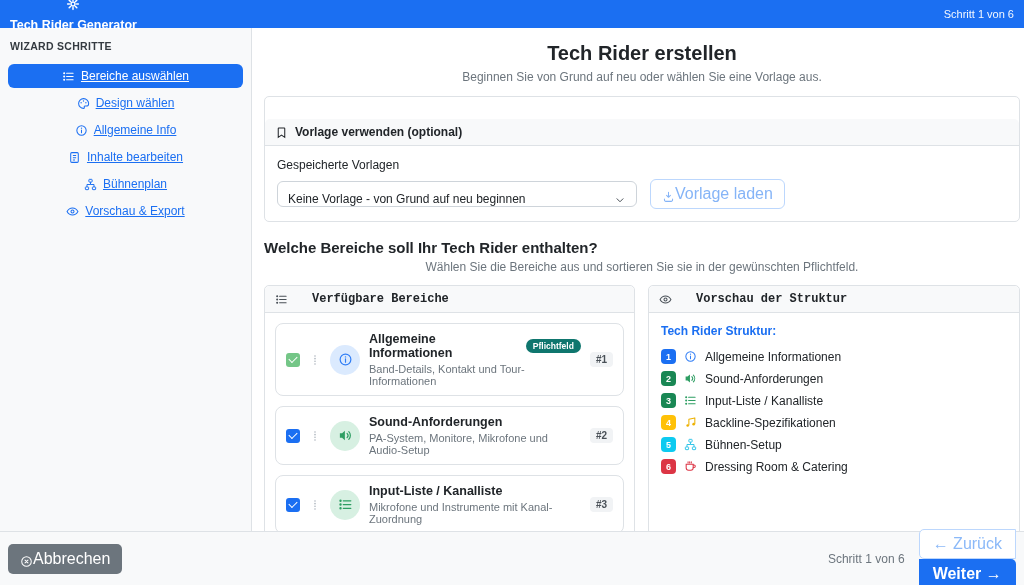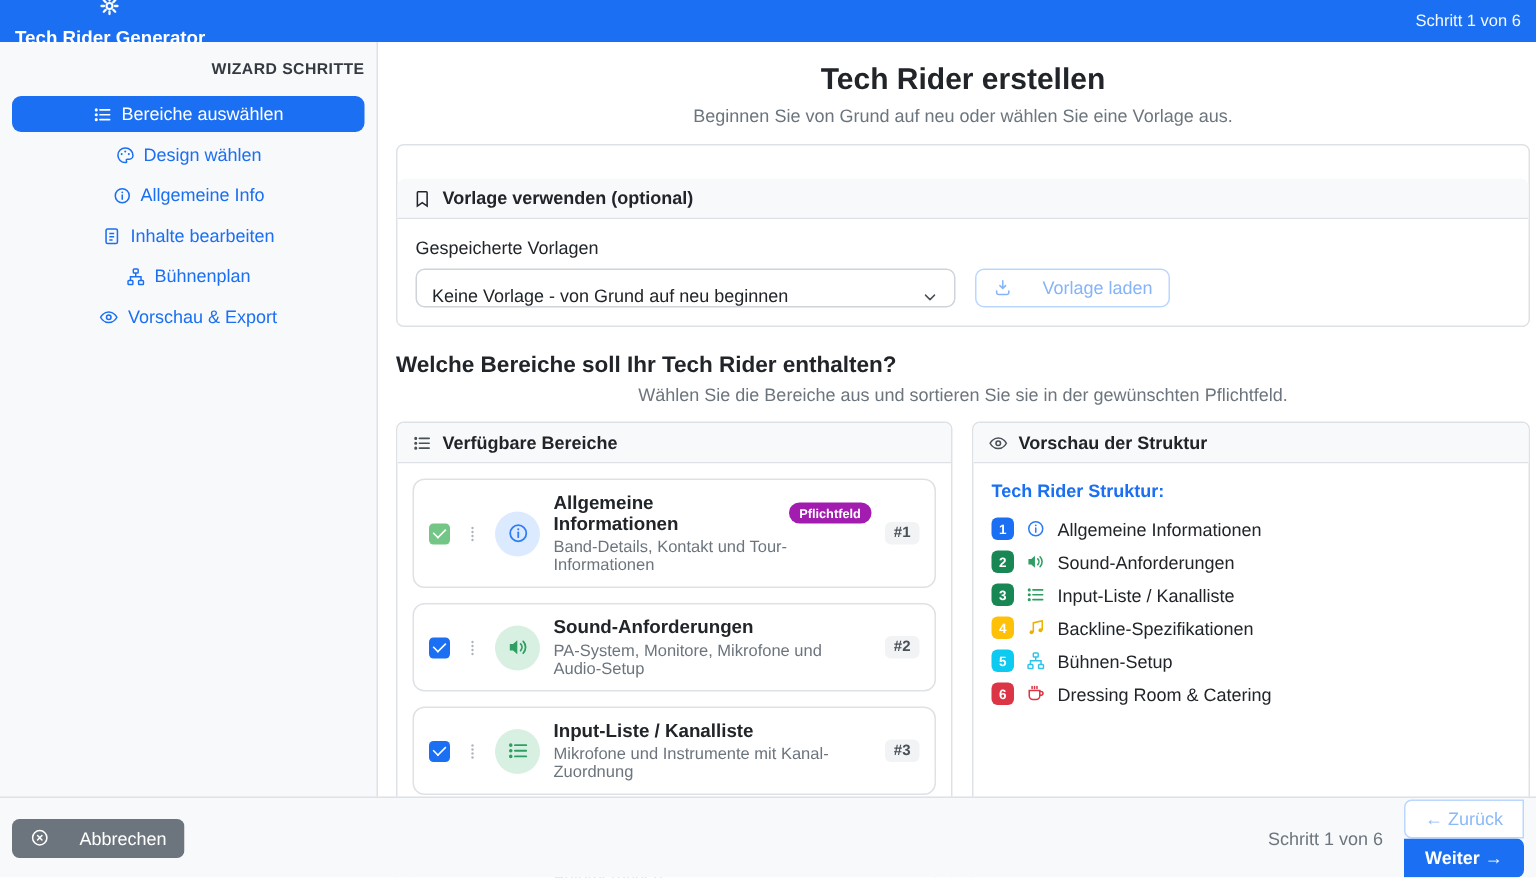--- a/index.html
+++ b/index.html
@@ -8,71 +8,71 @@
   svg { display:block; }
 
   
   .topbar { position:absolute; top:0; left:0; width:1024px; height:28px; background:#1b6ff2; color:#fff;
             display:flex; align-items:center; justify-content:space-between; padding:0 10px; z-index:30; }
   .brand { display:flex; align-items:center; gap:7px; font-weight:700; font-size:12.5px;flex-direction:column; }
   .topbar .step { font-size:11px; opacity:.95; }
 
   
   .sidebar { position:absolute; top:28px; left:0; width:252px; height:517px; background:#f8f9fa;
-             border-right:1px solid #dee2e6; padding:10px 8px; z-index:10;text-align:right; }
+             border-right:1px solid #dee2e6; padding:10px 8px; z-index:10; }
   .sidebar-heading { font-size:10.5px; font-weight:700; color:#343a40; letter-spacing:.3px; margin:2px 0 12px 2px; }
   .nav-item { display:flex; align-items:center; justify-content:center; gap:6px; color:#1b6ff2; font-size:12px;
-              padding:5px 6px; border-radius:6px; margin-bottom:3px; cursor:pointer; }
+              padding:5px 6px; border-radius:6px; margin-bottom:3px; cursor:pointer;text-decoration:underline; }
   .nav-item.active { background:#1b6ff2; color:#fff; }
 
   
   .main { position:absolute; top:28px; left:252px; width:772px; height:557px; overflow:hidden; padding:10px 4px 0 12px; background:#fff; }
   .page-title { font-size:20px; font-weight:700; text-align:center; line-height:26px; margin-top:2px; }
   .page-subtitle { font-size:12px; color:#6c757d; text-align:center; margin-top:4px; }
 
   .card { border:1px solid #dee2e6; border-radius:5px; background:#fff; }
   .card-header { display:flex; align-items:center; gap:7px; background:#f8f9fa; border-bottom:1px solid #dee2e6;
                  padding:6px 10px; font-weight:700; font-size:12px; border-radius:5px 5px 0 0; color:#212529;margin-top:22px; }
 
   .template-card { margin-top:12px; }
   .template-body { padding:12px; }
   .field-label { font-size:12px; margin-bottom:7px; }
   .select-row { display:flex; align-items:center; gap:13px; }
   .select { width:360px; height:26px; border:1px solid #ced4da; border-radius:6px; background:#fff;
             display:flex; align-items:flex-end; justify-content:space-between; padding:0 10px; cursor:pointer; font-size:12px; }
-  .btn { display:inline-flex; align-items:flex-start; gap:20px; border-radius:6px; font-size:12px; cursor:pointer;
+  .btn { display:inline-flex; align-items:flex-end; gap:0; border-radius:6px; font-size:16px; cursor:pointer;
          padding:5px 11px; border:1px solid transparent; background:none; font-family:inherit; }
   .btn-outline-disabled { border-color:#bcd7fd; color:#85b4f7; background:#fff; }
 
   .section-heading { font-size:15px; font-weight:700; text-align:left; margin-top:17px; }
   .section-subtitle { font-size:12px; color:#6c757d; text-align:center; margin-top:4px; }
 
   .panels { display:flex; gap:13px; margin-top:11px; align-items:flex-start; }
   .panel-left { width:371px; height:430px; }
   .panel-right { width:372px; height:312px; }
-  .panel-header { display:flex; align-items:center; gap:7px; background:#f8f9fa; border-bottom:1px solid #dee2e6;
-                  padding:6px 10px; font-weight:600; font-size:12px; border-radius:5px 5px 0 0; }
+  .panel-header { display:flex; align-items:center; gap:24px; background:#f8f9fa; border-bottom:1px solid #dee2e6;
+                  padding:6px 10px; font-weight:600; font-size:12px; border-radius:5px 5px 0 0;font-family:Liberation Mono, monospace; }
   .section-list { padding:10px; }
 
   .section-row { display:flex; align-items:center; gap:9px; border:1px solid #dee2e6; border-radius:8px;
                  padding:8px 10px; margin-bottom:10px; background:#fff; min-height:48px; }
   .cb { width:14px; height:14px; border-radius:3px; position:relative; flex:0 0 auto; cursor:pointer; }
   .cb-green { background:#74c687; }
   .cb-blue  { background:#1b6ff2; }
   .cb-green::after, .cb-blue::after { content:""; position:absolute; left:3px; top:3.5px; width:7px; height:4px;
                  border-left:1.8px solid #fff; border-bottom:1.8px solid #fff; transform:rotate(-45deg); }
   .grip { color:#adb5bd; cursor:grab; flex:0 0 auto; }
   .icon-circle { width:30px; height:30px; border-radius:50%; display:flex; align-items:center; justify-content:center; flex:0 0 auto; }
   .ic-blue   { background:#dbeafe; color:#2f7df6; }
   .ic-green  { background:#d7f0e2; color:#2e9e63; }
   .ic-yellow { background:#fdf0cd; color:#edb100; }
   .row-text { flex:1 1 auto; min-width:0; }
   .row-title { font-size:12.5px; font-weight:700; display:flex; align-items:center; gap:6px; }
   .row-desc { font-size:11px; color:#6c757d; margin-top:3px; }
-  .req-badge { background:#a21caf; color:#fff; font-size:8.5px; font-weight:700; padding:2px 7px; border-radius:8px; }
+  .req-badge { background:#0f766e; color:#fff; font-size:8.5px; font-weight:700; padding:2px 7px; border-radius:8px; }
   .order-pill { background:#f1f3f5; color:#495057; font-size:10px; font-weight:700; padding:2px 6px; border-radius:4px; flex:0 0 auto; }
 
   .preview-body { padding:11px 12px; }
   .structure-title { color:#1b6ff2; font-weight:700; font-size:12px; margin-bottom:11px; }
   .preview-row { display:flex; align-items:center; gap:8px; margin-bottom:7px; }
   .num-badge { width:15px; height:15px; border-radius:4px; color:#fff; font-size:9px; font-weight:700;
                display:inline-flex; align-items:center; justify-content:center; flex:0 0 auto; }
   .n-blue{background:#1b6ff2;} .n-green{background:#198754;} .n-yellow{background:#ffc107;}
   .n-cyan{background:#0dcaf0;} .n-red{background:#dc3545;}
   .pv-icon { flex:0 0 auto; }

